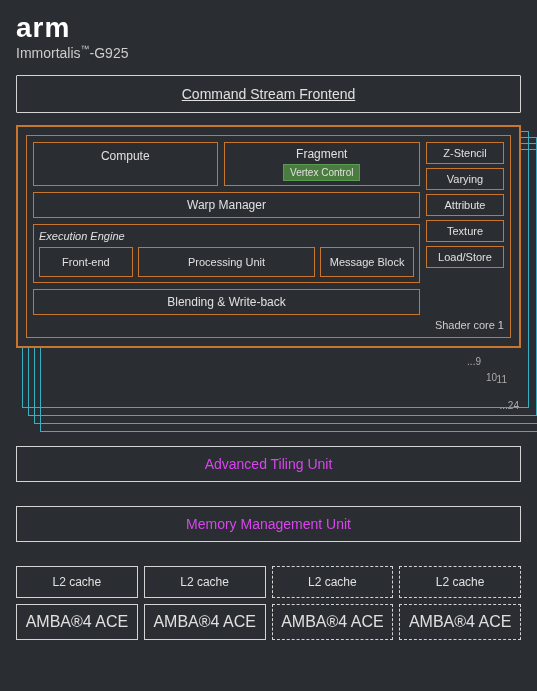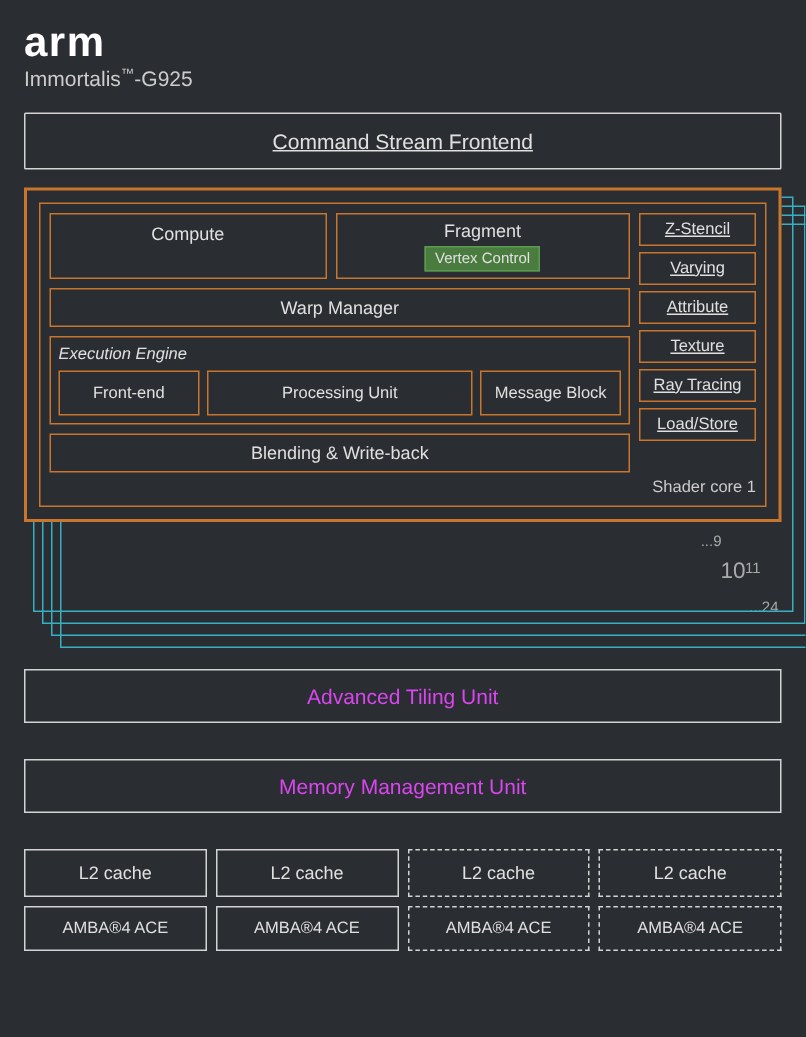--- a/index.html
+++ b/index.html
@@ -97,21 +97,20 @@
       flex-direction: column;
       gap: 4px;
       min-width: 78px;
     }
     .right-box {
       border: 1.5px solid #c8762e;
       text-align: center;
       font-size: 11px;
       padding: 4px 4px;
       color: #e0e0e0;
-      text-decoration: underline;
     }
 
     .warp-manager {
       border: 1.5px solid #c8762e;
       text-align: center;
       font-size: 12px;
       padding: 5px;
       color: #e0e0e0;
       margin-bottom: 6px;
     }
@@ -199,21 +198,21 @@
 
     
     .amba-row {
       display: flex;
       gap: 6px;
     }
     .amba-box {
       flex: 1;
       border: 1.5px solid #d4d4d4;
       text-align: center;
-      font-size: 11px;
+      font-size: 16px;
       padding: 8px 2px;
       color: #e0e0e0;
     }
     .amba-box.dashed {
       border-style: dashed;
     }
 
     .stack-area {
       position: relative;
       margin-bottom: 8px;
@@ -288,38 +287,35 @@
             <div class="right-box">
               <span>Varying</span>
             </div>
             <div class="right-box">
               <span>Attribute</span>
             </div>
             <div class="right-box">
               <span>Texture</span>
             </div>
             <div class="right-box">
-              <span>Ray Tracing</span>
-            </div>
-            <div class="right-box">
               <span>Load/Store</span>
             </div>
           </div>
         </div>
         <div class="shader-label">
           <span>Shader core 1</span>
         </div>
       </div>
     </div>
 
   </div>
 
   <div style="height: 90px; position:relative;">
     <div style="position:absolute; right:40px; top:8px; font-size:10px; color:#aaa; text-align:right;">...9</div>
-    <div style="position:absolute; right:24px; top:24px; font-size:15px; color:#aaa; text-align:right;">10</div>
+    <div style="position:absolute; right:24px; top:24px; font-size:10px; color:#aaa; text-align:right;">10</div>
     <div style="position:absolute; right:14px; top:26px; font-size:10px; color:#aaa; text-align:right;">11</div>
     <div style="position:absolute; right:2px; top:52px; font-size:10px; color:#aaa; text-align:right;">...24</div>
   </div>
 </div>
 
 <div class="bottom-box">
   <span>Advanced Tiling Unit</span>
 </div>
 
 <div class="bottom-box">

